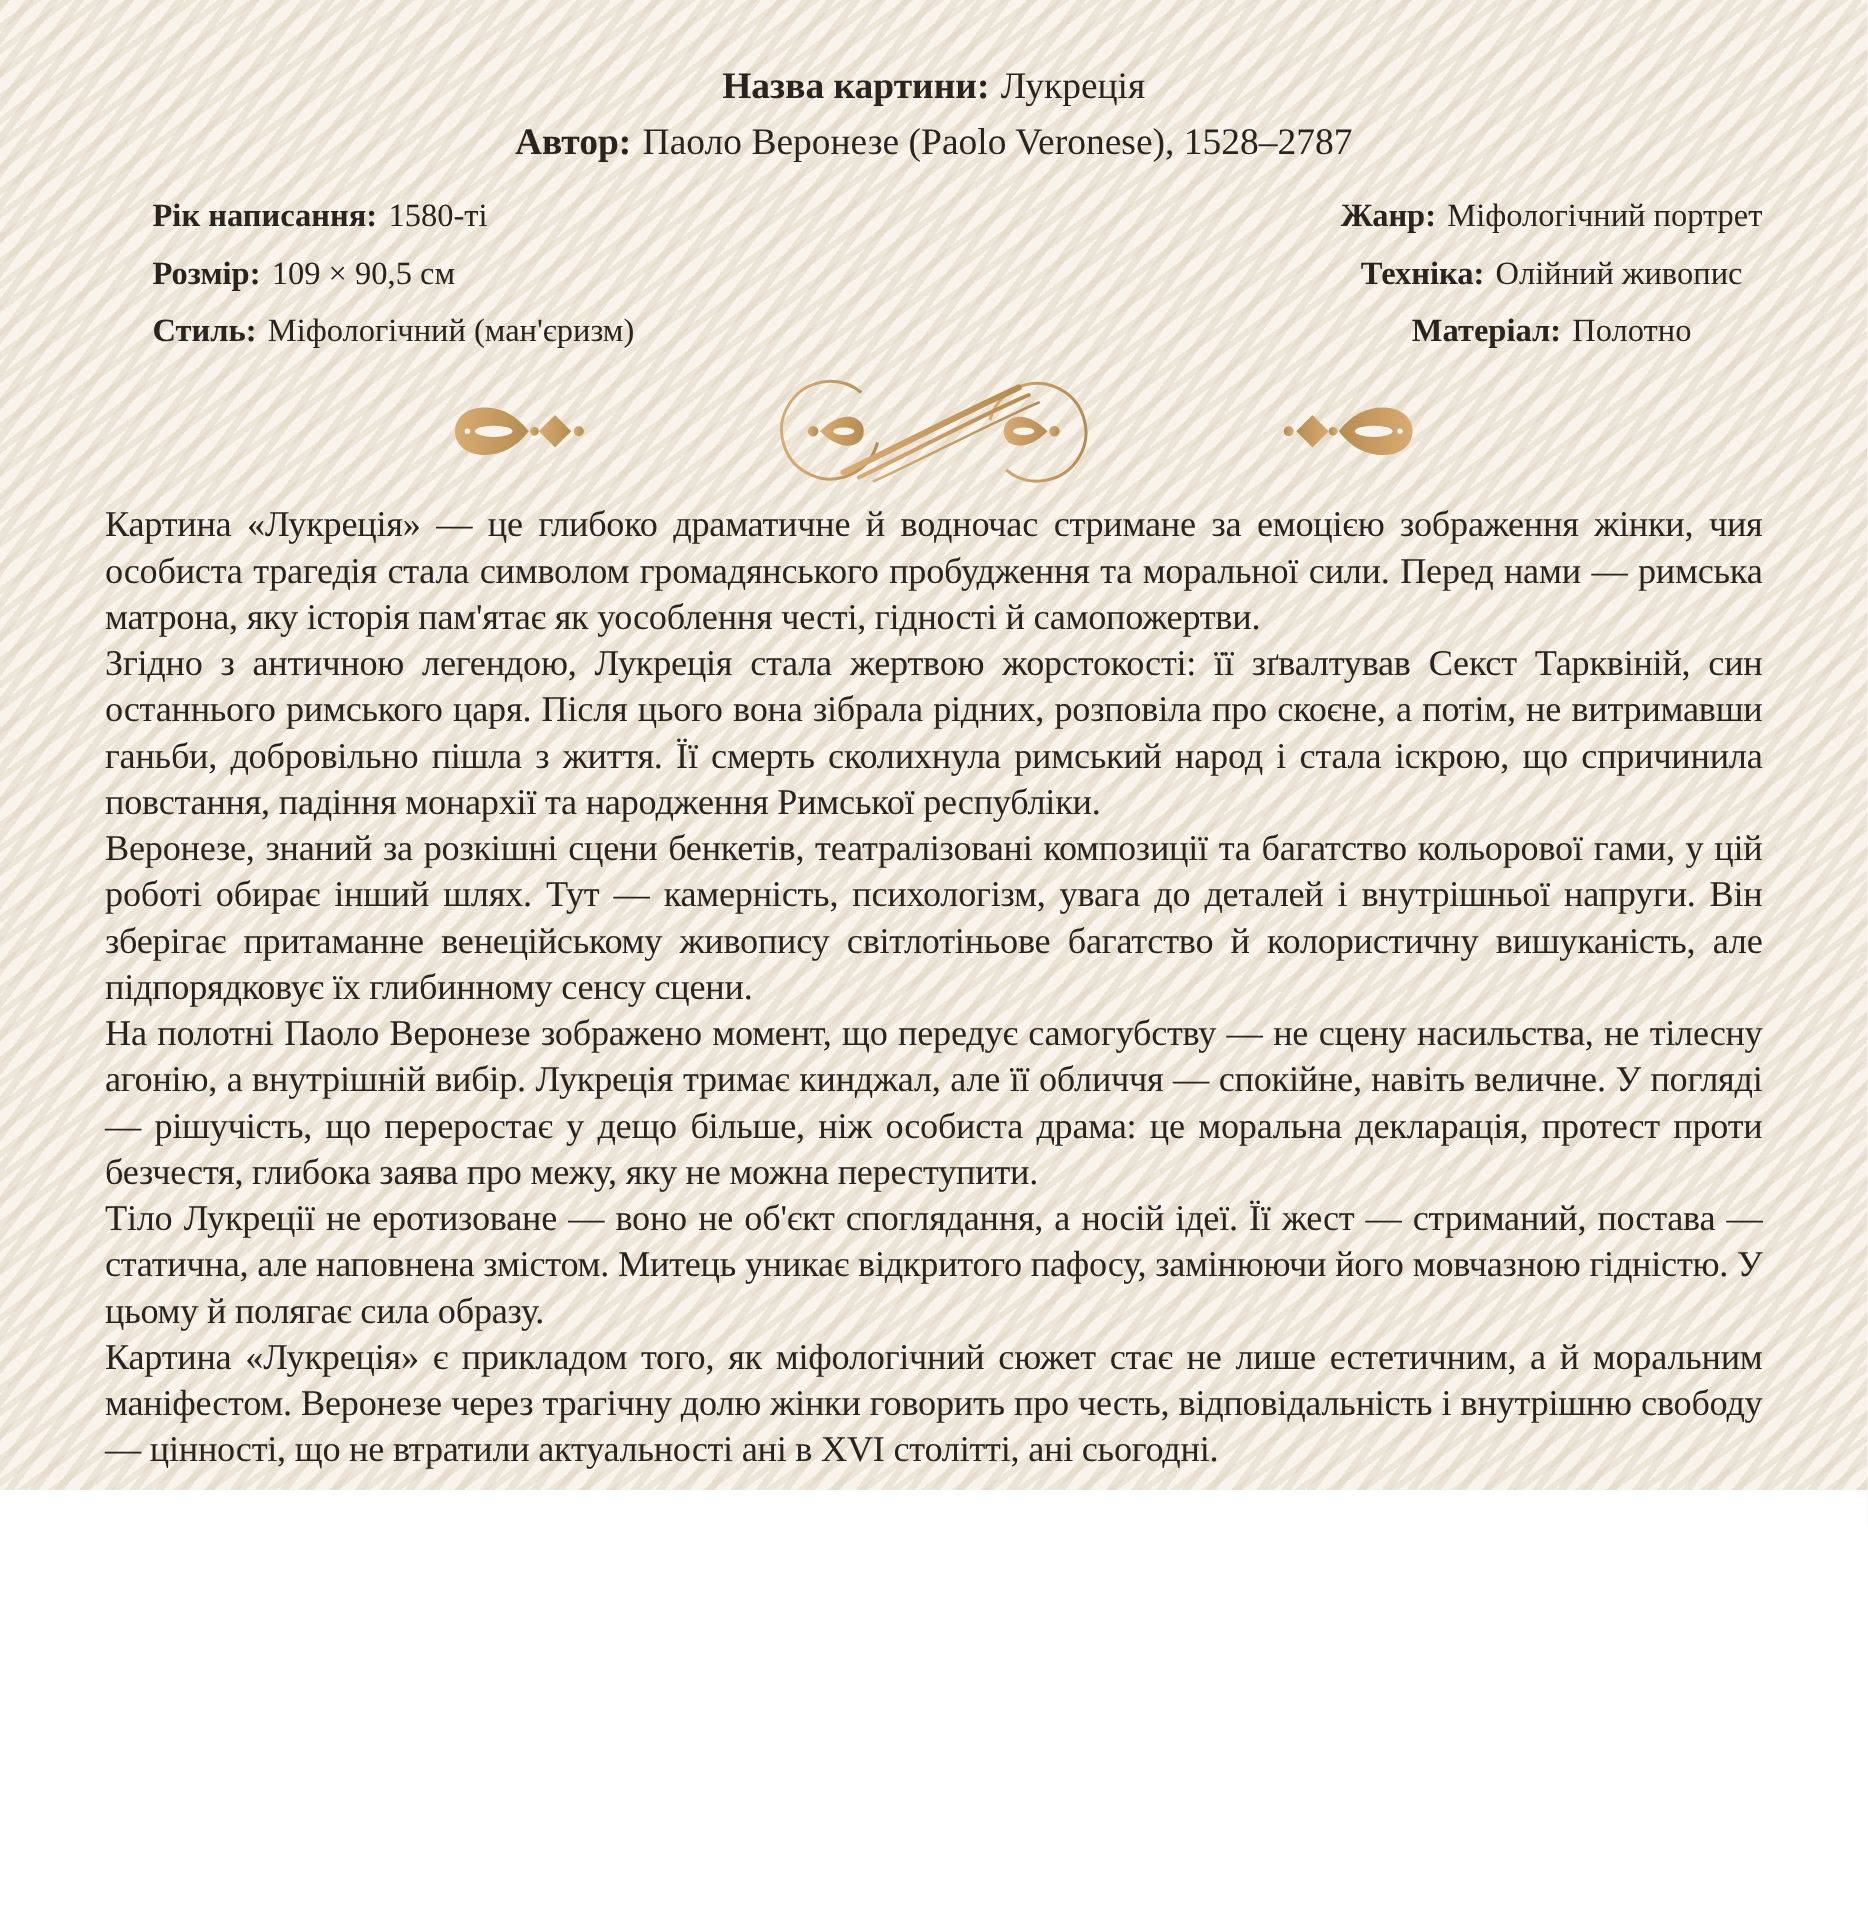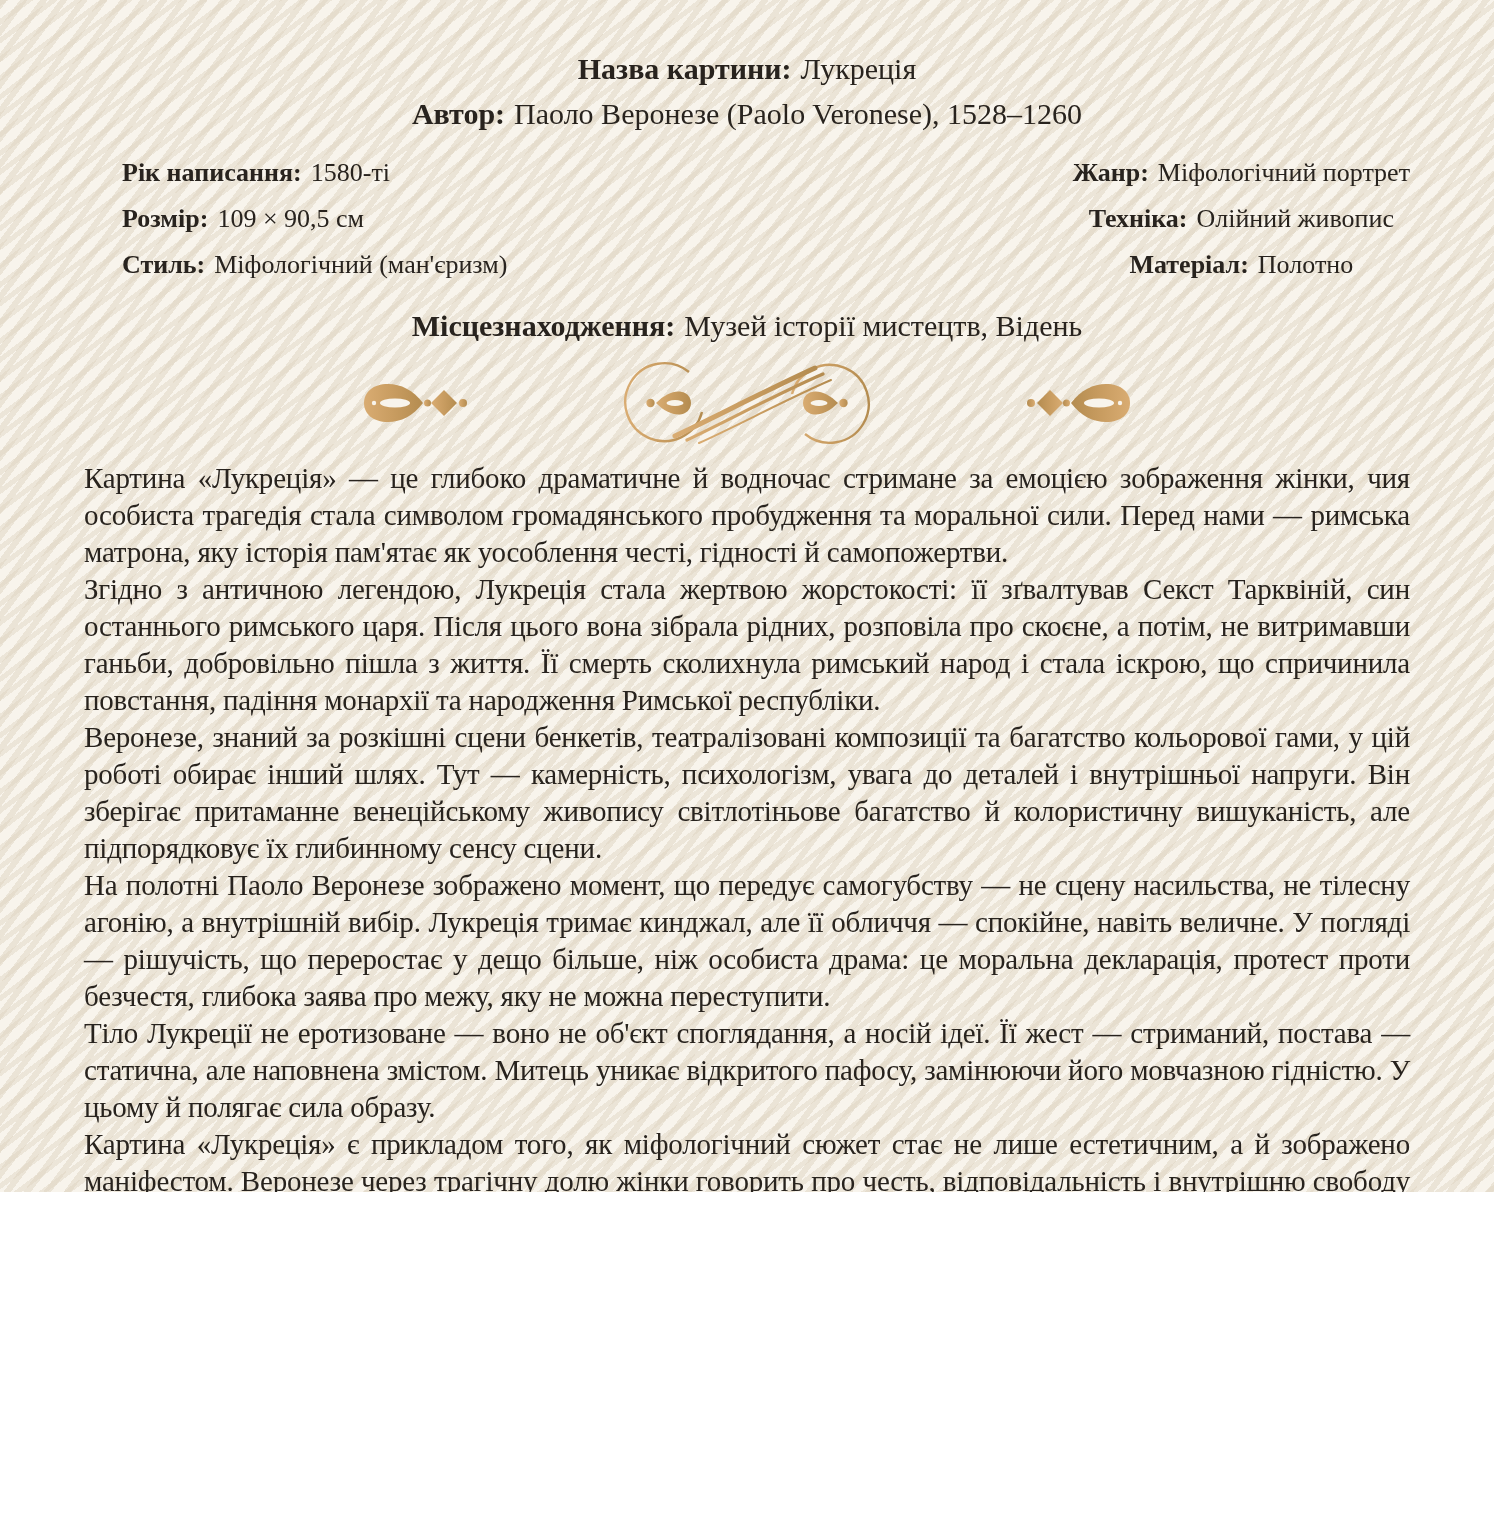--- a/index.html
+++ b/index.html
@@ -49,21 +49,21 @@
 <body>
 
 <div class="page">
   <div class="content">
 
     <div class="header-block">
       <div>
         <span class="field-label">Назва картини:</span><span>Лукреція</span>
       </div>
       <div>
-        <span class="field-label">Автор:</span><span>Паоло Веронезе (Paolo Veronese), 1528–1260</span>
+        <span class="field-label">Автор:</span><span>Паоло Веронезе (Paolo Veronese), 1528–2787</span>
       </div>
     </div>
 
     <div class="meta-row">
       <div class="meta-col-left">
         <div>
           <span class="field-label">Рік написання:</span><span>1580-ті</span>
         </div>
         <div>
           <span class="field-label">Розмір:</span><span>109 × 90,5 см</span>
@@ -78,23 +78,20 @@
         </div>
         <div>
           <span class="field-label">Техніка:</span><span>Олійний живопис</span>
         </div>
         <div>
           <span class="field-label">Матеріал:</span><span>Полотно</span>
         </div>
       </div>
     </div>
 
-    <div class="location-line">
-      <span class="field-label">Місцезнаходження:</span><span>Музей історії мистецтв, Відень</span>
-    </div>
 
     <div class="divider-wrap">
       <svg class="divider-svg" width="780" height="88" viewBox="0 0 780 88" aria-hidden="true">
         <defs>
           <linearGradient id="gold" x1="0" y1="0" x2="1" y2="0">
             <stop offset="0" stop-color="#d9ac72"></stop>
             <stop offset="0.5" stop-color="#c89c60"></stop>
             <stop offset="1" stop-color="#b48c50"></stop>
           </linearGradient>
           <g id="endcap">
@@ -129,17 +126,17 @@
         <path d="M342,83 C380,66 432,38 474,20" stroke="url(#gold)" stroke-width="2" fill="none" stroke-linecap="round"></path>
       </svg>
     </div>
 
     <div class="article">
       <p>Картина «Лукреція» — це глибоко драматичне й водночас стримане за емоцією зображення жінки, чия особиста трагедія стала символом громадянського пробудження та моральної сили. Перед нами — римська матрона, яку історія пам'ятає як уособлення честі, гідності й самопожертви.</p>
       <p>Згідно з античною легендою, Лукреція стала жертвою жорстокості: її зґвалтував Секст Тарквіній, син останнього римського царя. Після цього вона зібрала рідних, розповіла про скоєне, а потім, не витримавши ганьби, добровільно пішла з життя. Її смерть сколихнула римський народ і стала іскрою, що спричинила повстання, падіння монархії та народження Римської республіки.</p>
       <p>Веронезе, знаний за розкішні сцени бенкетів, театралізовані композиції та багатство кольорової гами, у цій роботі обирає інший шлях. Тут — камерність, психологізм, увага до деталей і внутрішньої напруги. Він зберігає притаманне венеційському живопису світлотіньове багатство й колористичну вишуканість, але підпорядковує їх глибинному сенсу сцени.</p>
       <p>На полотні Паоло Веронезе зображено момент, що передує самогубству — не сцену насильства, не тілесну агонію, а внутрішній вибір. Лукреція тримає кинджал, але її обличчя — спокійне, навіть величне. У погляді — рішучість, що переростає у дещо більше, ніж особиста драма: це моральна декларація, протест проти безчестя, глибока заява про межу, яку не можна переступити.</p>
       <p>Тіло Лукреції не еротизоване — воно не об'єкт споглядання, а носій ідеї. Її жест — стриманий, постава — статична, але наповнена змістом. Митець уникає відкритого пафосу, замінюючи його мовчазною гідністю. У цьому й полягає сила образу.</p>
-      <p>Картина «Лукреція» є прикладом того, як міфологічний сюжет стає не лише естетичним, а й зображено маніфестом. Веронезе через трагічну долю жінки говорить про честь, відповідальність і внутрішню свободу — цінності, що не втратили актуальності ані в XVI столітті, ані сьогодні.</p>
+      <p>Картина «Лукреція» є прикладом того, як міфологічний сюжет стає не лише естетичним, а й моральним маніфестом. Веронезе через трагічну долю жінки говорить про честь, відповідальність і внутрішню свободу — цінності, що не втратили актуальності ані в XVI столітті, ані сьогодні.</p>
     </div>
 
   </div>
 </div>
 
 </body></html>

